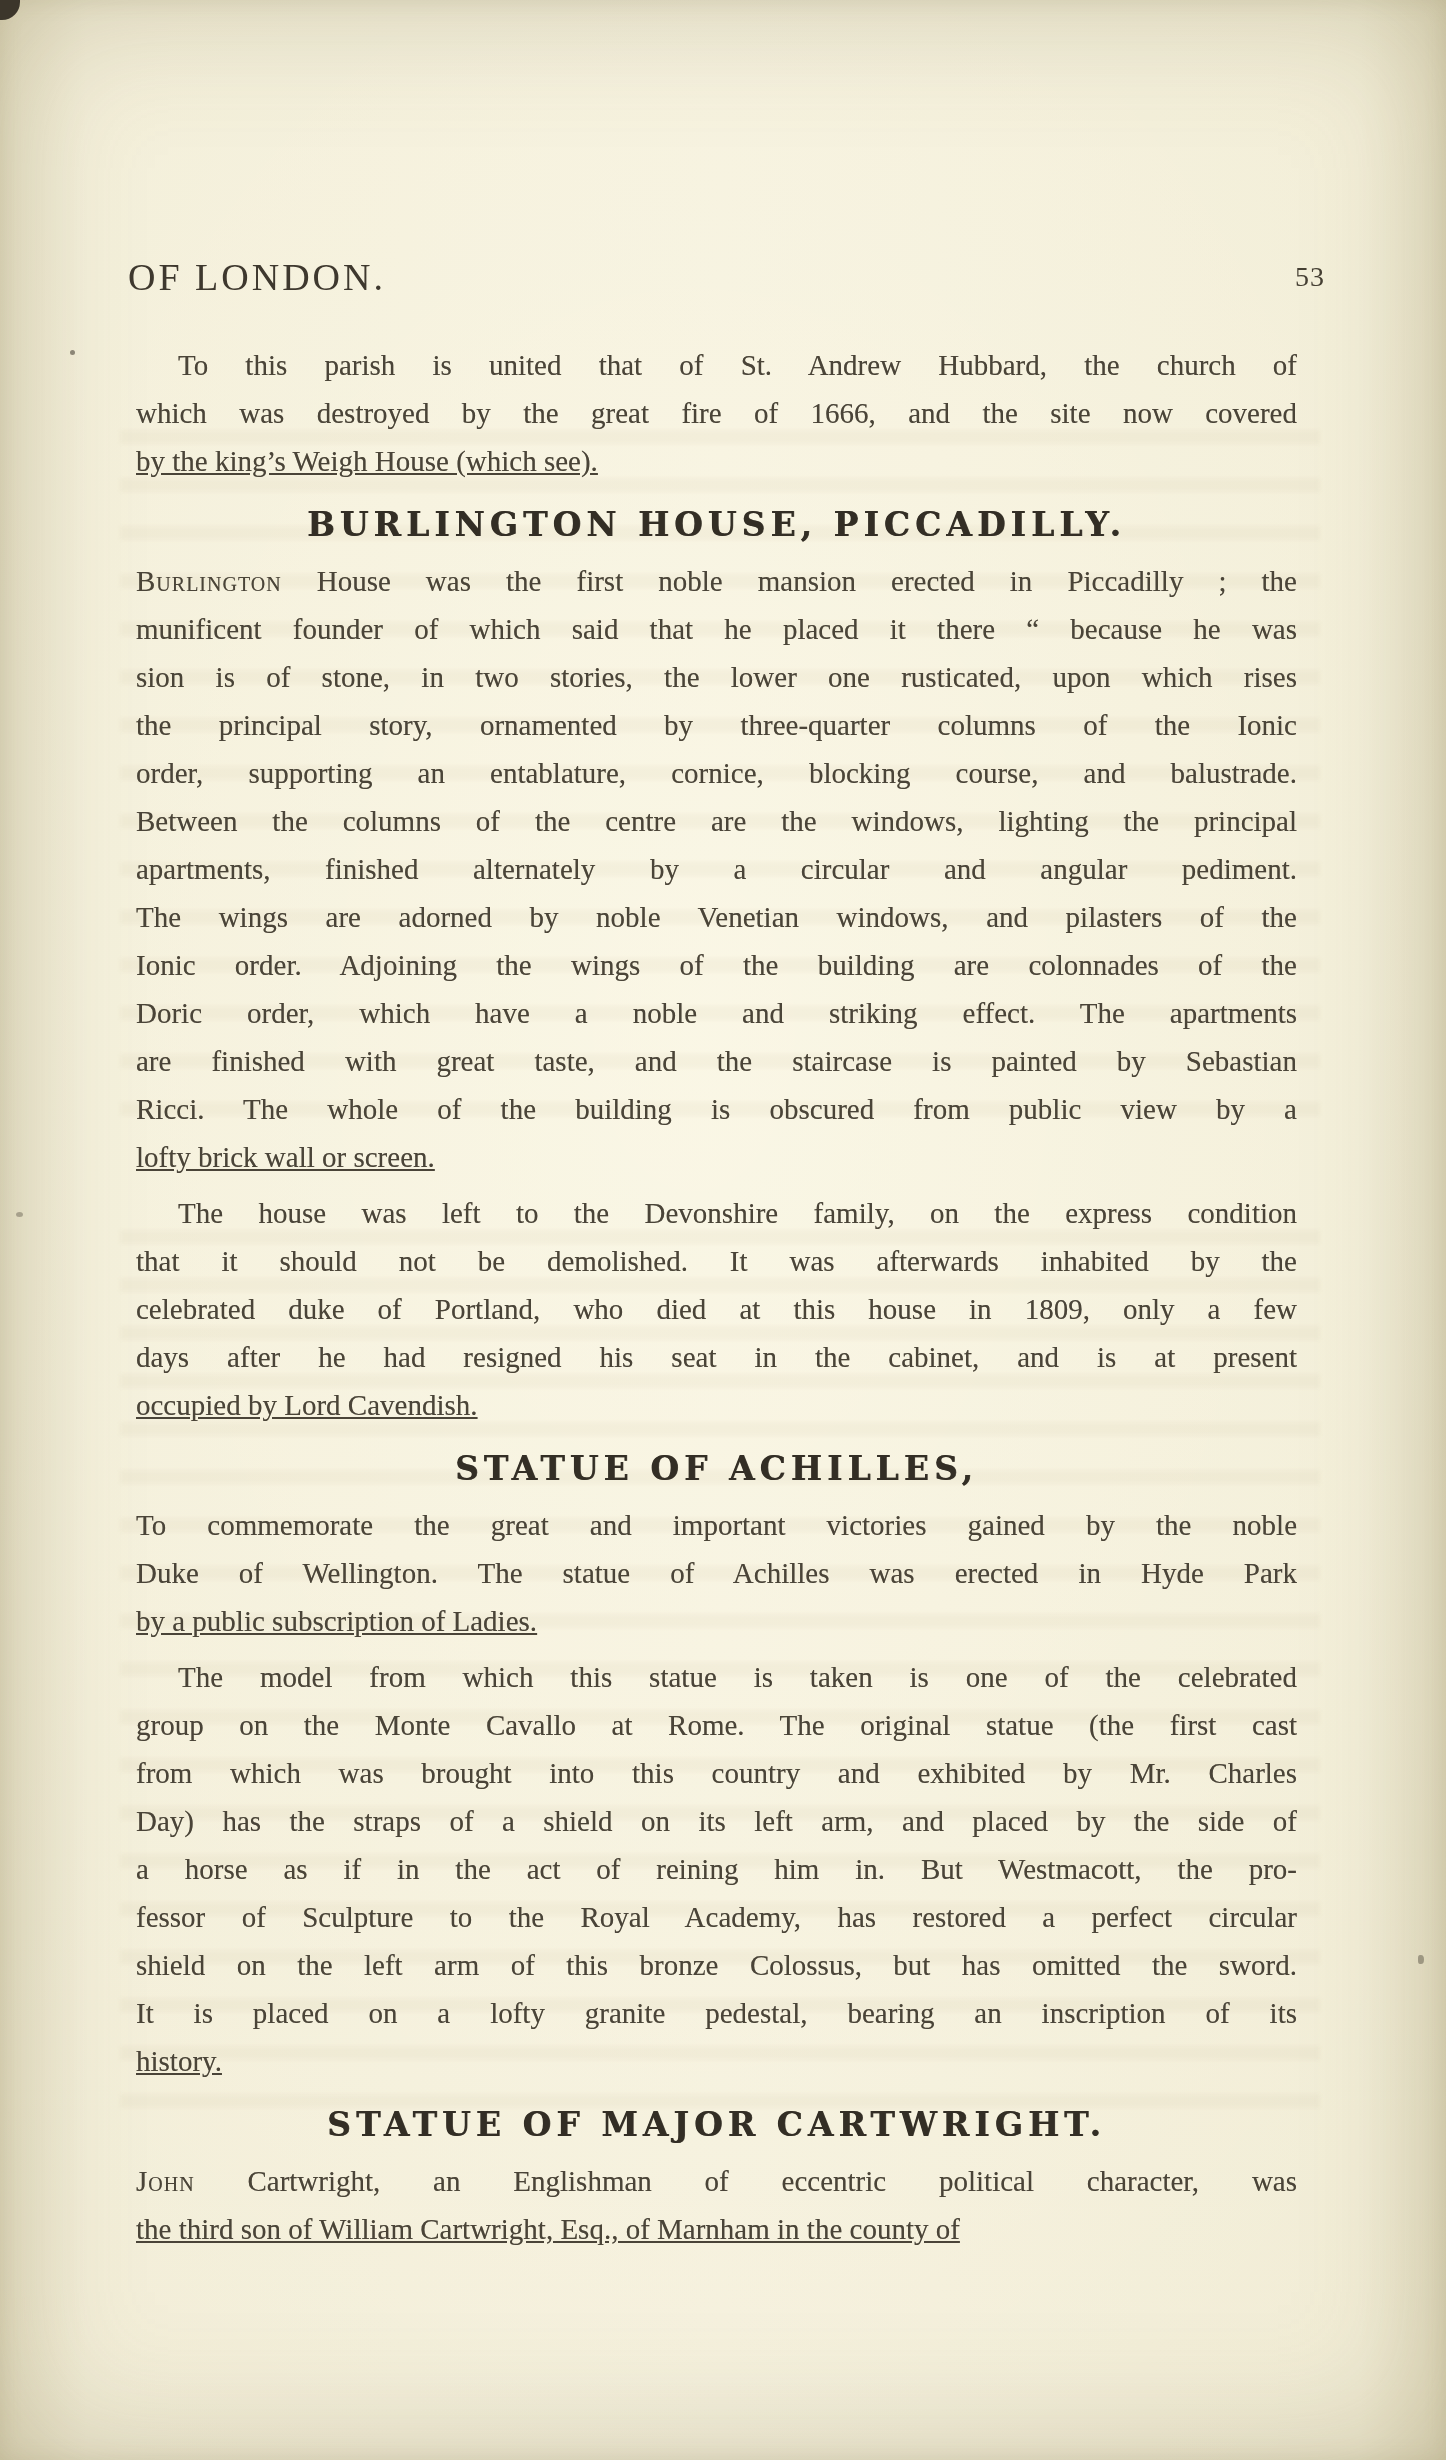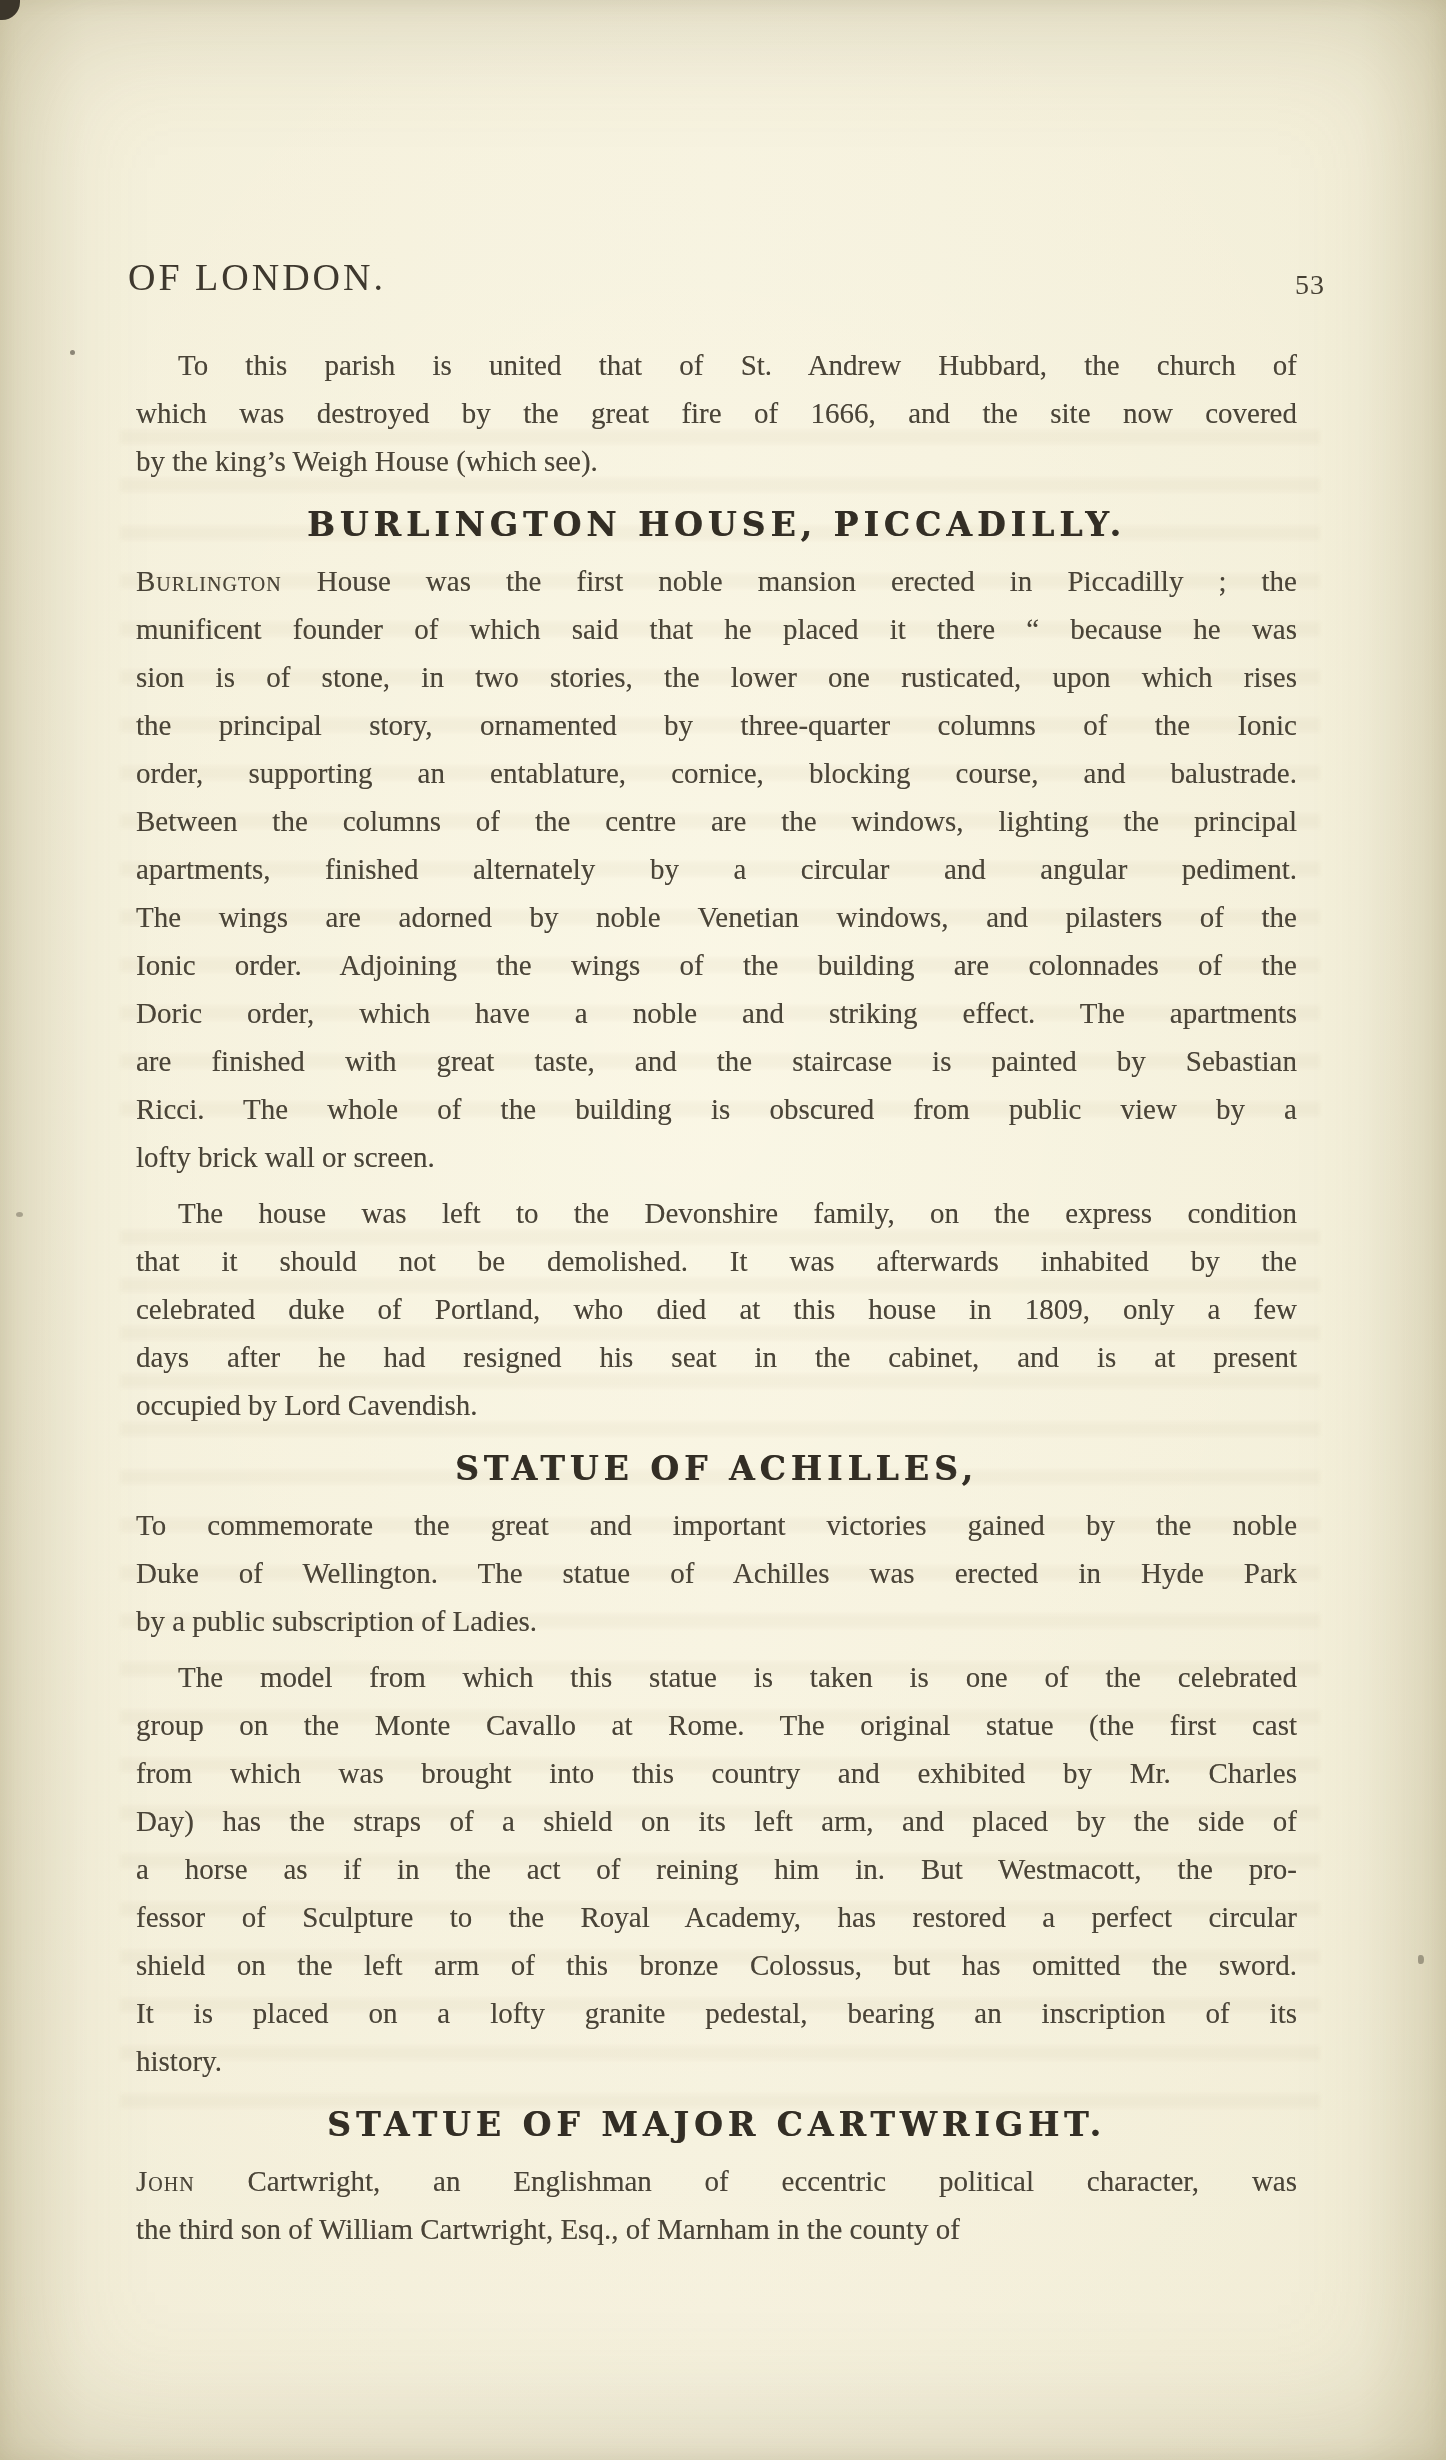--- a/index.html
+++ b/index.html
@@ -43,40 +43,40 @@
     left: 128px; top: 256px;
     width: 1177px; height: 42px;
     line-height: 42px;
   }
   .running-title {
     display:block; text-align:left;
     font-size: 38px; letter-spacing: 3px;
     color: #3e382e; font-weight: 500;
   }
   .page-number {
-    position: absolute; right: -20px; top: 8px;
+    position: absolute; right: -20px; top: 0;
     font-size: 28px; color: #453f33; letter-spacing: 1px;
   }
 
   .page-body {
     position: absolute;
     left: 128px; top: 333px;
     width: 1177px;
   }
   .paragraph { margin: 8px; }
   .line {
     height: 48px; line-height: 48px;
     font-size: 29px;
     text-align: justify;
     text-align-last: justify;
     white-space: normal;
     color: #4a4438;
     text-shadow: 0 0 0.6px rgba(74,68,56,0.45);
   }
-  .line.last { text-align-last: left; }
+  .line.last { text-align-last: left; text-decoration: underline; }
   .line.indent { padding-left: 42px; }
   .lead-sc { font-variant: small-caps; letter-spacing: 1px; }
   .heading {
     margin: 21px 0 13px 0;
     line-height: 38px;
     text-align: center;
     font-family: "DejaVu Serif", serif;
     font-weight: bold;
     font-size: 33px;
     letter-spacing: 5px;

